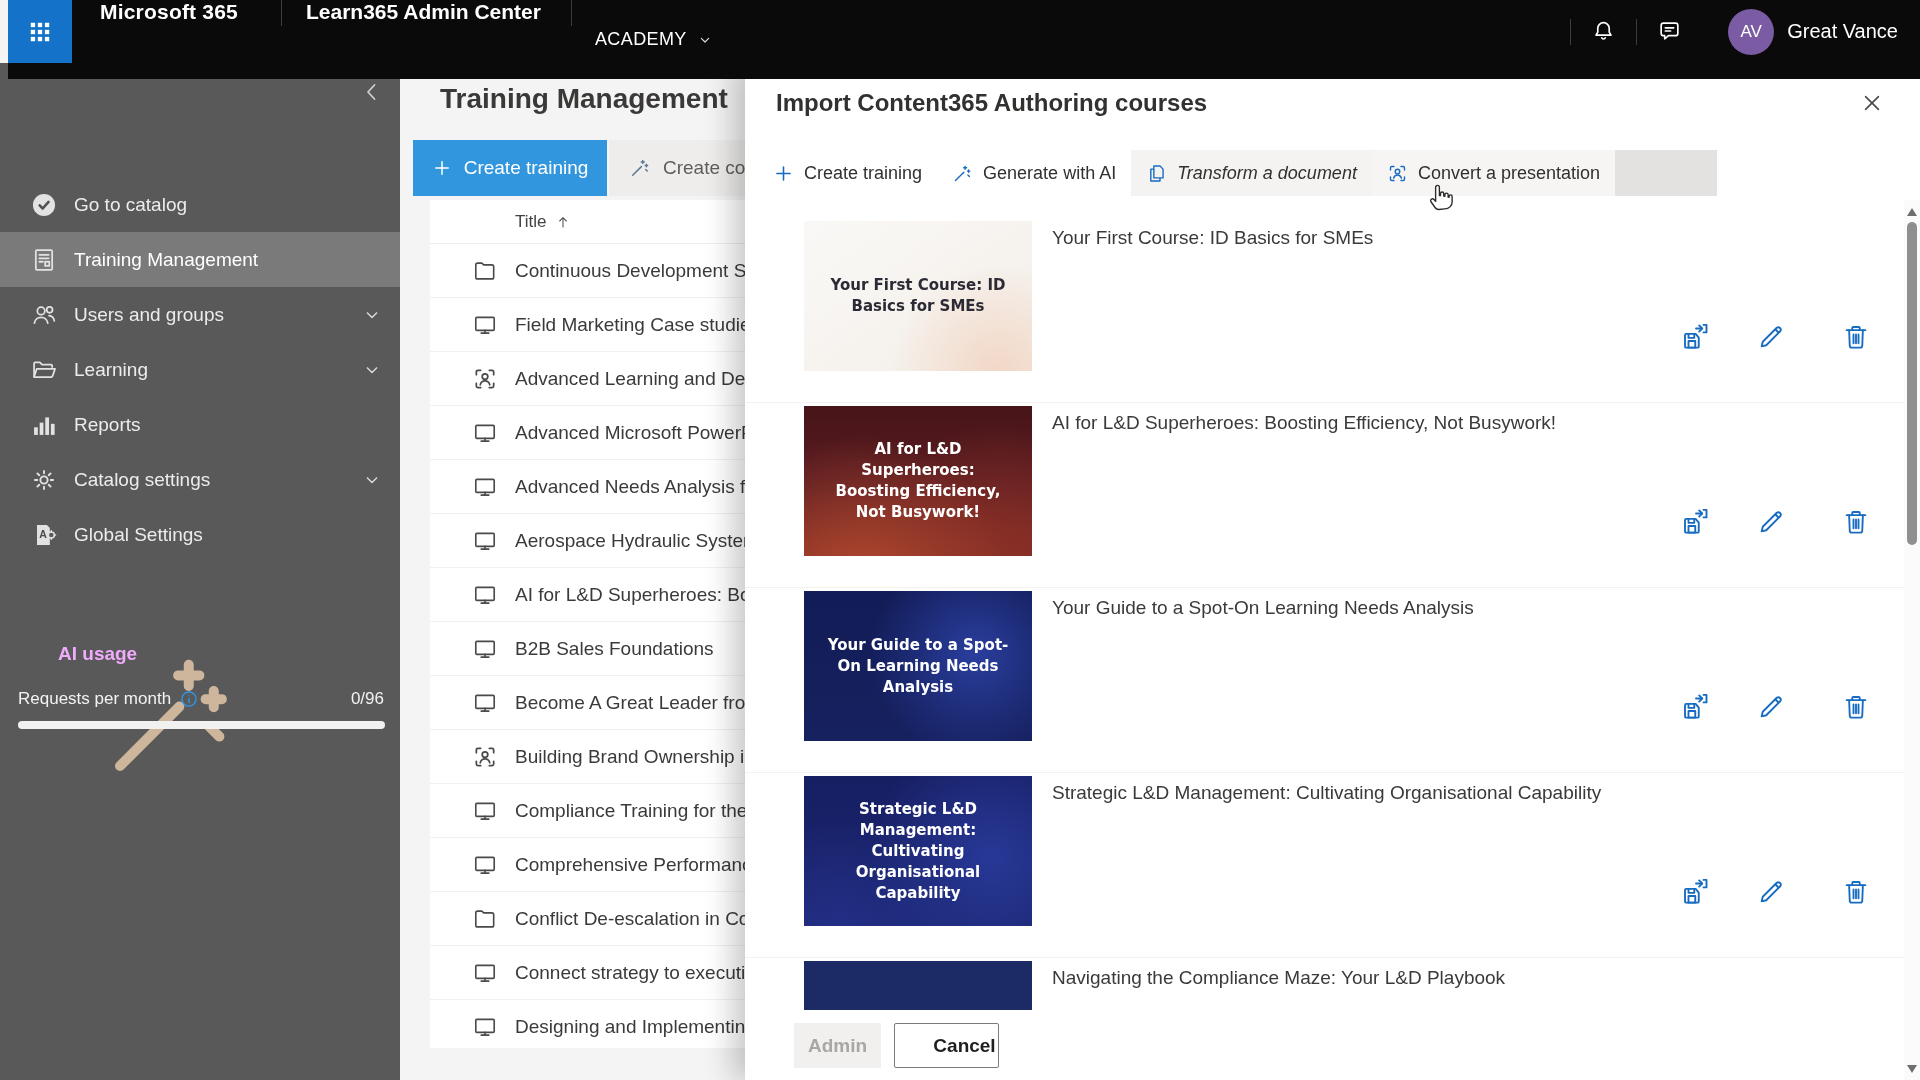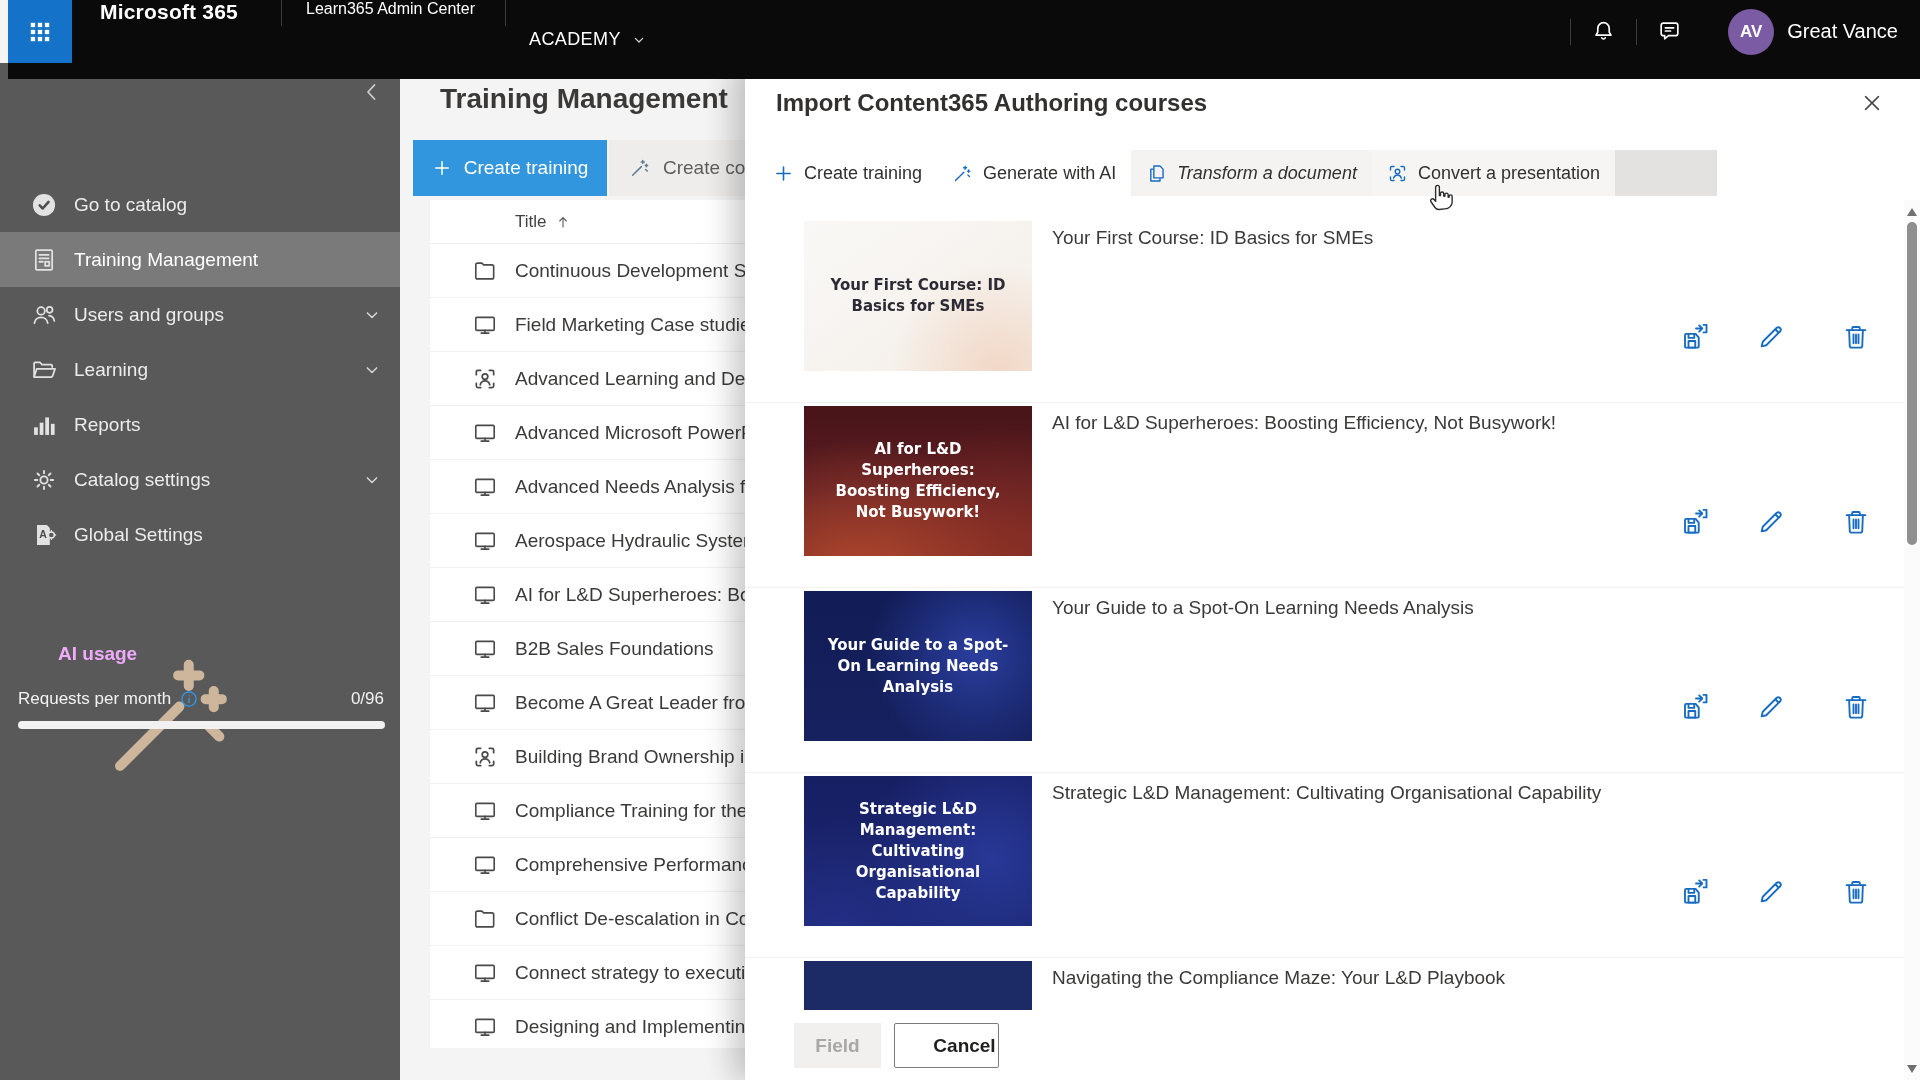--- a/index.html
+++ b/index.html
@@ -7,27 +7,27 @@
   body { font-family:"Liberation Sans","DejaVu Sans",sans-serif; background:#f4f4f4; position:relative; }
   .screen { position:absolute; inset:0; width:1920px; height:1080px; }
 
   
   .topbar { position:absolute; left:0; top:0; width:1920px; height:79px; background:#0a0a0a; display:flex; color:#fff; z-index:30;margin-left:8px; }
   .waffle-btn { width:64px; height:63px; background:var(--accent-blue); border:none; display:flex; align-items:center; justify-content:center; cursor:pointer; }
   .waffle-btn svg { width:26px; height:26px; color:#fff; }
   .tb-brand { font-size:21px; font-weight:600; margin-left:28px; letter-spacing:.2px; }
   .tb-sep { width:1px; height:26px; background:#3d3d3d; }
   .tb-sep.s1 { margin-left:43px; } .tb-sep.s2 { margin-left:30px; }
-  .tb-product { font-size:16px; font-weight:400; margin-left:24px; }
+  .tb-product { font-size:21px; font-weight:700; margin-left:24px; }
   .tb-tenant { display:flex; align-items:center; gap:10px; margin-left:23px; background:none; border:none; color:#fff; font-size:18px; letter-spacing:.4px; cursor:pointer; font-family:inherit; }
   .tb-tenant svg { width:16px; height:16px; color:#d8d8d8; }
   .tb-right { margin-left:auto; display:flex; align-items:center; height:63px; }
   .tb-iconbtn { width:65px; height:63px; background:none; border:none; color:#fff; display:flex; align-items:center; justify-content:center; cursor:pointer; }
   .tb-iconbtn svg { width:25px; height:25px; }
-  .avatar { width:46px; height:46px; border-radius:50%; background:var(--avatar-purple); color:#fff; font-size:17px; font-weight:700; display:flex; align-items:center; justify-content:center; margin-left:26px; cursor:pointer; }
+  .avatar { width:46px; height:46px; border-radius:50%; background:var(--avatar-purple); color:#fff; font-size:17px; font-weight:400; display:flex; align-items:center; justify-content:center; margin-left:26px; cursor:pointer; }
   .tb-user { font-size:20px; margin-left:13px; margin-right:30px; }
 
   
   .sidebar { position:absolute; left:0; top:63px; width:400px; bottom:0; background:var(--sidebar-bg); color:#ececec; z-index:5; }
   .collapse-btn { position:absolute; top:14px; right:12px; width:32px; height:32px; background:none; border:none; color:#cfcfcf; cursor:pointer; }
   .collapse-btn svg { width:24px; height:24px; }
   .nav { position:absolute; top:114px; left:0; right:0; }
   .nav-item { height:55px; display:flex; align-items:center; padding-left:30px; cursor:pointer; position:relative; }
   .nav-item.selected { background:var(--sidebar-selected); color:#fff; }
   .nav-item .nicon { width:28px; height:28px; margin-right:16px; color:#e2e2e2; flex:0 0 28px; }
@@ -634,21 +634,21 @@
       </div>
       <div class="course-row">
         <div class="thumb" data-style="navy-strip">
             <span></span>
           </div>
         <span class="course-title">Navigating the Compliance Maze: Your L&amp;D Playbook</span>
       </div>
     </div>
 
     <footer class="modal-footer">
-      <button class="btn-import" disabled="">Field</button>
+      <button class="btn-import" disabled="">Admin</button>
       <button class="btn-cancel">Cancel</button>
     </footer>
 
     <div class="mscrollbar">
       <span class="sb-up"></span>
       <span class="sb-thumb"></span>
       <span class="sb-down"></span>
     </div>
   </section>
 

